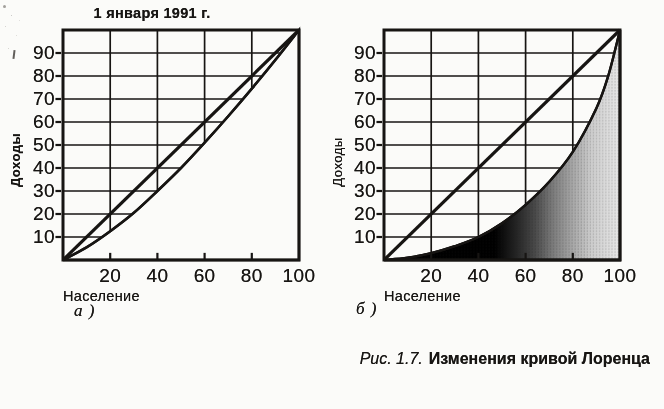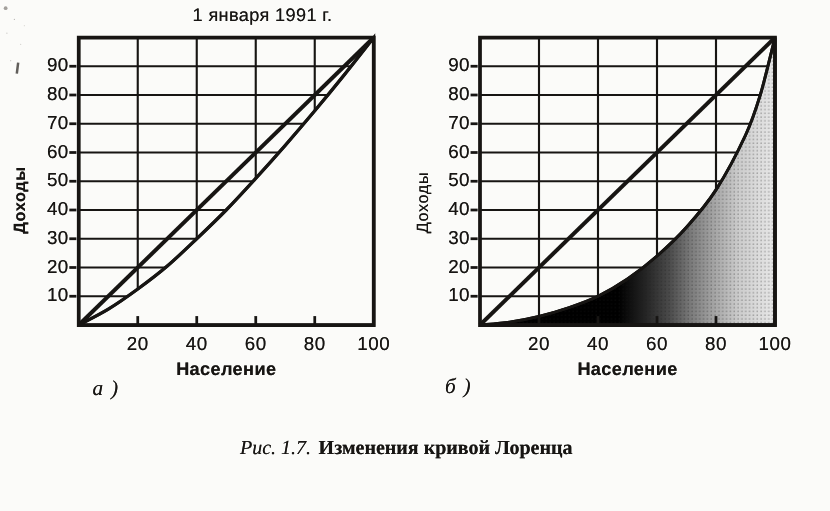--- a/index.html
+++ b/index.html
@@ -5,53 +5,53 @@
   html,body{margin:0;padding:0;background:#ffffff;}
   .page{
     position:relative;width:664px;height:409px;overflow:hidden;
     background:#fbfbf9;color:#171513;
     font-family:"Liberation Sans",sans-serif;
   }
   .ink{text-shadow:0 0 .5px rgba(23,21,19,.8);}
   .chart{position:absolute;left:0;top:0;width:664px;height:409px;}
   .chart-title{
     position:absolute;top:4px;font-size:14.5px;line-height:18px;
-    text-align:right;white-space:pre;letter-spacing:.3px;
+    text-align:center;white-space:pre;letter-spacing:.3px;font-weight:bold;
   }
   .t-a{left:38px;width:228px;}
   .t-b{left:384px;width:236px;}
   .plot{position:absolute;top:30px;width:236px;height:230px;overflow:visible;}
   .p-a{left:63px;}
   .p-b{left:384px;}
-  .tick{position:absolute;font-size:15px;line-height:17px;letter-spacing:.4px;}
+  .tick{position:absolute;font-size:19px;line-height:17px;letter-spacing:.4px;}
   .ytick{width:30px;text-align:right;}
   .xtick{width:36px;text-align:center;}
   .ylabel{
     position:absolute;width:64px;height:16px;text-align:center;
     font-size:13px;letter-spacing:.5px;
     transform:rotate(-90deg);
   }
   .yl-a{left:-16px;top:152px;}
   .yl-b{left:306px;top:154px;}
   .smear{font-weight:700;filter:blur(.35px);}
   .xlabel{
-    position:absolute;top:288px;width:236px;text-align:center;
-    font-size:14.5px;letter-spacing:.3px;font-weight:bold;
+    position:absolute;top:288px;width:236px;
+    font-size:14.5px;letter-spacing:.3px;
   }
   .xl-a{left:63px;}
   .xl-b{left:384px;}
   .panel-label{
     position:absolute;font:italic 17px/20px "Liberation Serif",serif;
     letter-spacing:1px;
   }
   .pl-a{left:74px;top:301px;}
   .pl-b{left:356px;top:299px;}
   .caption{
-    position:absolute;left:0;top:349px;width:650px;text-align:center;
-    font-family:Liberation Serif, serif;font-size:16px;line-height:19.5px;
+    position:absolute;left:0;top:349px;width:650px;text-align:right;
+    font-family:Liberation Sans, sans-serif;font-size:16px;line-height:19.5px;
   }
   .cap-prefix{font-style:italic;margin-right:6px;}
   .cap-bold{font-weight:700;}
   .noise{position:absolute;}
   .n1{
     left:3px;top:5px;width:3px;height:3px;border-radius:50%;
     background:rgba(75,70,64,.5);
     box-shadow:7px 9px 0 -1px rgba(95,90,84,.40),
                1px 20px 0 -1px rgba(95,90,84,.32),
                12px 29px 0 -1px rgba(115,110,104,.28),

